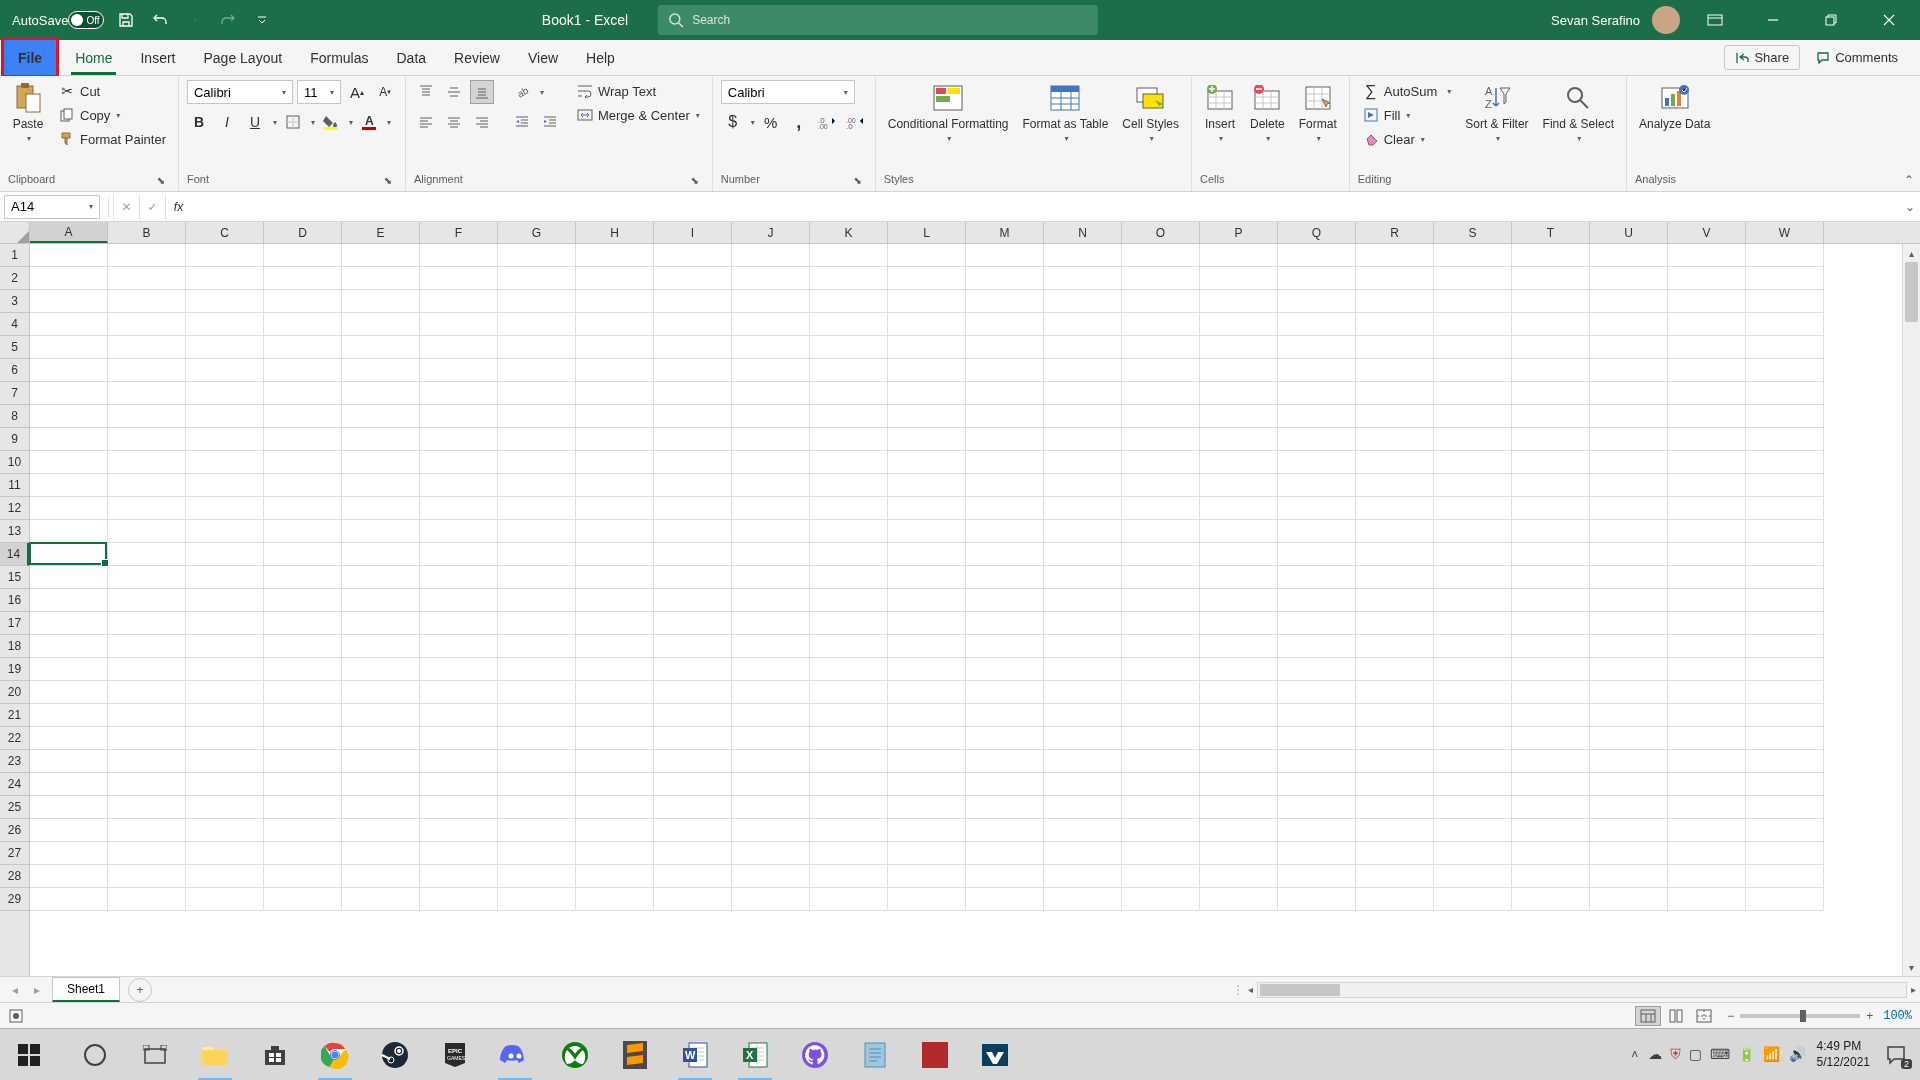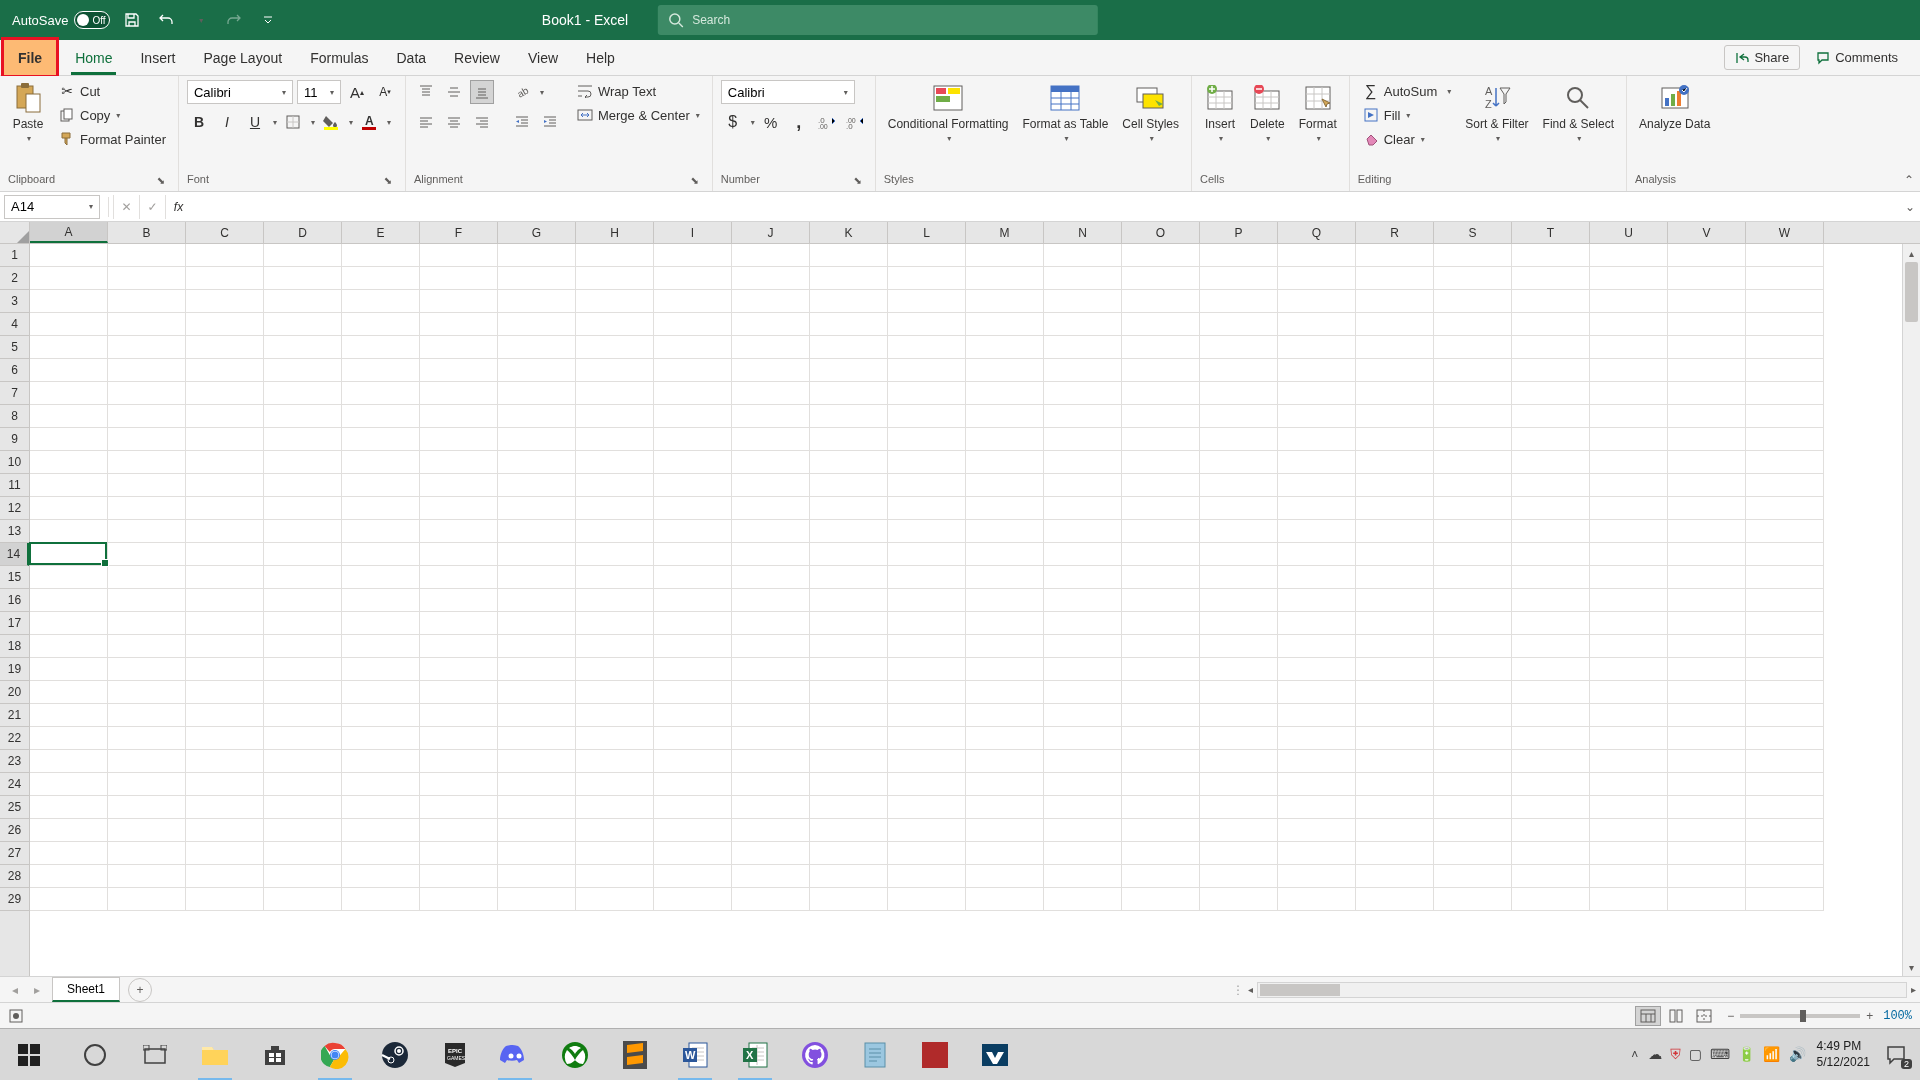--- a/index.html
+++ b/index.html
@@ -1,37 +1,37 @@
 <!DOCTYPE html>
 <html><head>
 <meta charset="utf-8">
 <style>
 * { margin: 0; padding: 0; box-sizing: border-box; font-family: 'Segoe UI', Tahoma, sans-serif; }
 body { width: 1920px; height: 1080px; overflow: hidden; background: #fff; font-size: 12px; display: flex; flex-direction: column; }
 
 
 .titlebar { height: 40px; background: #1a6e48; display: flex; align-items: center; color: #fff; position: relative; }
 .titlebar-left { display: flex; align-items: center; gap: 10px; padding-left: 12px; }
-.autosave { display: flex; align-items: center; gap: 6px; font-size: 13px; }
+.autosave { display: flex; align-items: center; font-size: 13px; }
 .toggle { width: 36px; height: 18px; border-radius: 10px; background: #0d5234; border: 1px solid #fff; position: relative; display: flex; align-items: center; }
 .toggle-dot { width: 12px; height: 12px; border-radius: 50%; background: #fff; margin-left: 2px; }
 .toggle-label { font-size: 10px; color: #fff; margin-left: 3px; }
 .qat-btn { width: 24px; height: 24px; display: flex; align-items: center; justify-content: center; color: #fff; cursor: pointer; }
 .titlebar-center { position: absolute; left: 50%; transform: translateX(-50%); display: flex; align-items: center; gap: 30px; }
 .doc-title { font-size: 14px; color: #fff; margin-left: -280px; }
 .search-box { width: 440px; height: 30px; background: #3d8a66; border-radius: 3px; display: flex; align-items: center; padding: 0 10px; gap: 8px; color: #d4e8dc; }
 .titlebar-right { margin-left: auto; display: flex; align-items: center; gap: 12px; padding-right: 8px; }
 .user-name { font-size: 13px; color: #fff; }
 .avatar { width: 28px; height: 28px; border-radius: 50%; background: #c9a584; }
 .win-btn { width: 46px; height: 40px; display: flex; align-items: center; justify-content: center; color: #fff; cursor: pointer; }
 
 
 .ribbon-tabs { height: 36px; background: #f5f5f5; border-bottom: 1px solid #d4d4d4; display: flex; align-items: stretch; padding-left: 4px; }
 .tab { padding: 0 14px; display: flex; align-items: center; font-size: 14px; color: #323130; cursor: pointer; position: relative; }
-.tab.file { background: #fdba74; border: 3px solid #e81123; border-bottom: 3px solid #e81123; font-weight: 600; margin: -3px 2px -3px -3px; }
+.tab.file { background: #3b82f6; border: 3px solid #e81123; border-bottom: 3px solid #e81123; font-weight: 600; margin: -3px 2px -3px -3px; }
 .tab.active { color: #0f703c; }
 .tab.active::after { content: ''; position: absolute; bottom: 0; left: 10px; right: 10px; height: 3px; background: #0f703c; }
 .tabs-right { margin-left: auto; display: flex; align-items: center; gap: 6px; padding-right: 12px; }
 .share-btn { display: flex; align-items: center; gap: 5px; padding: 4px 10px; border: 1px solid #c8c6c4; border-radius: 3px; font-size: 13px; color: #323130; cursor: pointer; }
 
 
 .ribbon { height: 116px; background: #f5f5f5; border-bottom: 1px solid #d4d4d4; display: flex; position: relative; }
 .group { border-right: 1px solid #e1dfdd; padding: 4px 8px 2px 8px; display: flex; flex-direction: column; position: relative; }
 .group-body { flex: 1; display: flex; align-items: flex-start; gap: 6px; }
 .group-label { text-align: left; font-size: 11px; color: #605e5c; padding-top: 2px; height: 18px; position: relative; margin-top: 10px; }
@@ -151,20 +151,46 @@
   </div>
   <div class="titlebar-center">
     <span class="doc-title">Book1  -  Excel</span>
     <div class="search-box">
       <svg width="16" height="16" viewBox="0 0 16 16">
           <circle cx="7" cy="7" r="5" fill="none" stroke="#d4e8dc" stroke-width="1.5"></circle>
           <path stroke="#d4e8dc" stroke-width="1.5" d="M11 11l4 4"></path>
         </svg>
       <span>Search</span>
     </div>
+  </div>
+  <div class="titlebar-right">
+    <span class="user-name">Sevan Serafino</span>
+    <div class="avatar"></div>
+    <div class="win-btn">
+        <svg width="16" height="12" viewBox="0 0 16 12">
+          <rect x="1" y="1" width="14" height="10" fill="none" stroke="#fff"></rect>
+          <path stroke="#fff" d="M1 4h14"></path>
+        </svg>
+      </div>
+    <div class="win-btn">
+        <svg width="12" height="12" viewBox="0 0 12 12">
+          <path stroke="#fff" stroke-width="1.2" d="M1 6h10"></path>
+        </svg>
+      </div>
+    <div class="win-btn">
+        <svg width="12" height="12" viewBox="0 0 12 12">
+          <rect x="1" y="3" width="8" height="8" fill="none" stroke="#fff"></rect>
+          <path fill="none" stroke="#fff" d="M3 3V1h8v8h-2"></path>
+        </svg>
+      </div>
+    <div class="win-btn">
+        <svg width="12" height="12" viewBox="0 0 12 12">
+          <path stroke="#fff" stroke-width="1.2" d="M1 1l10 10M11 1L1 11"></path>
+        </svg>
+      </div>
   </div>
 </div>
 
 <div class="ribbon-tabs">
   <div class="tab file">
       <span>File</span>
     </div>
   <div class="tab active">
       <span>Home</span>
     </div>

